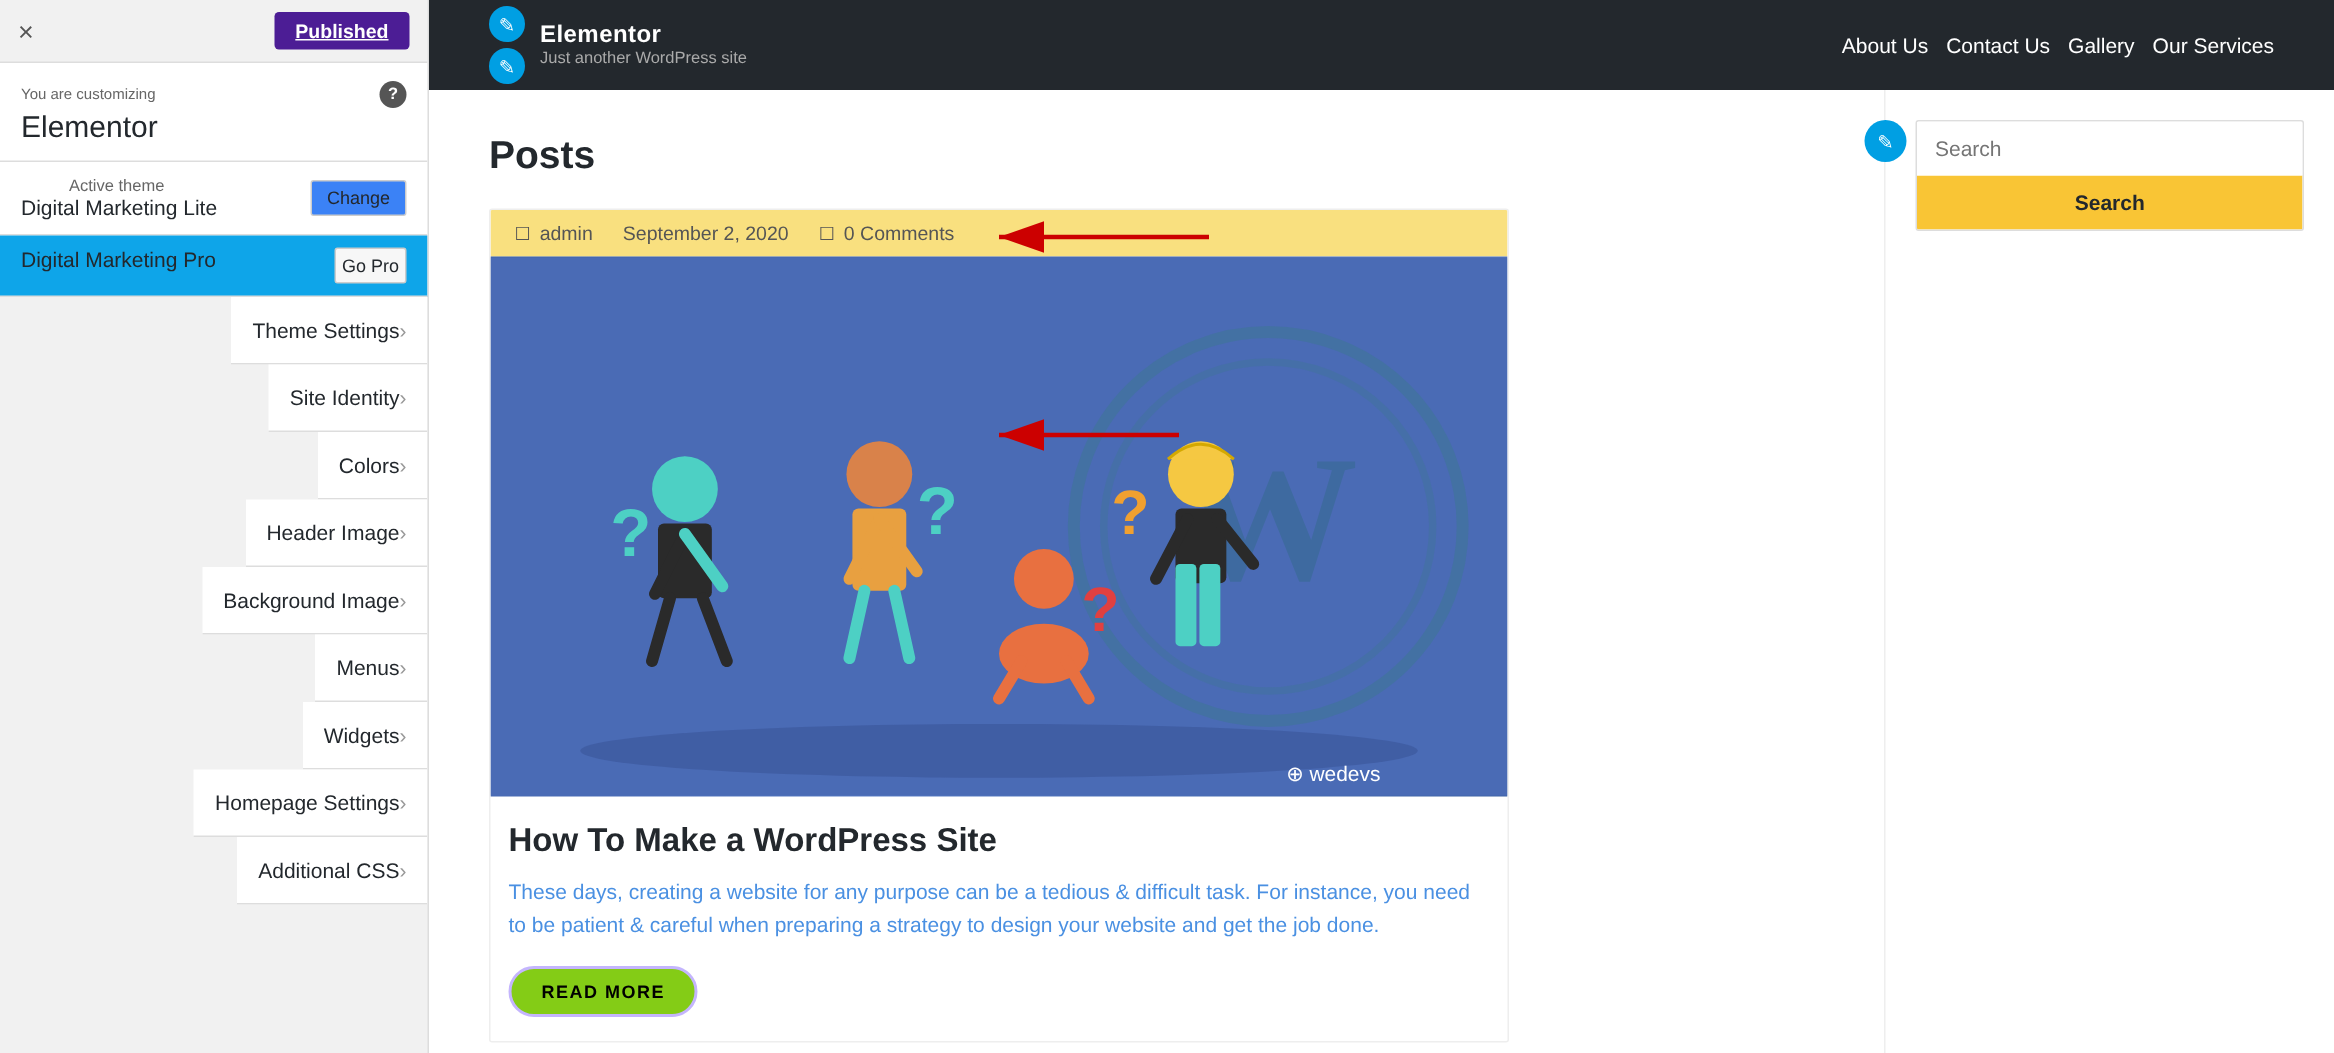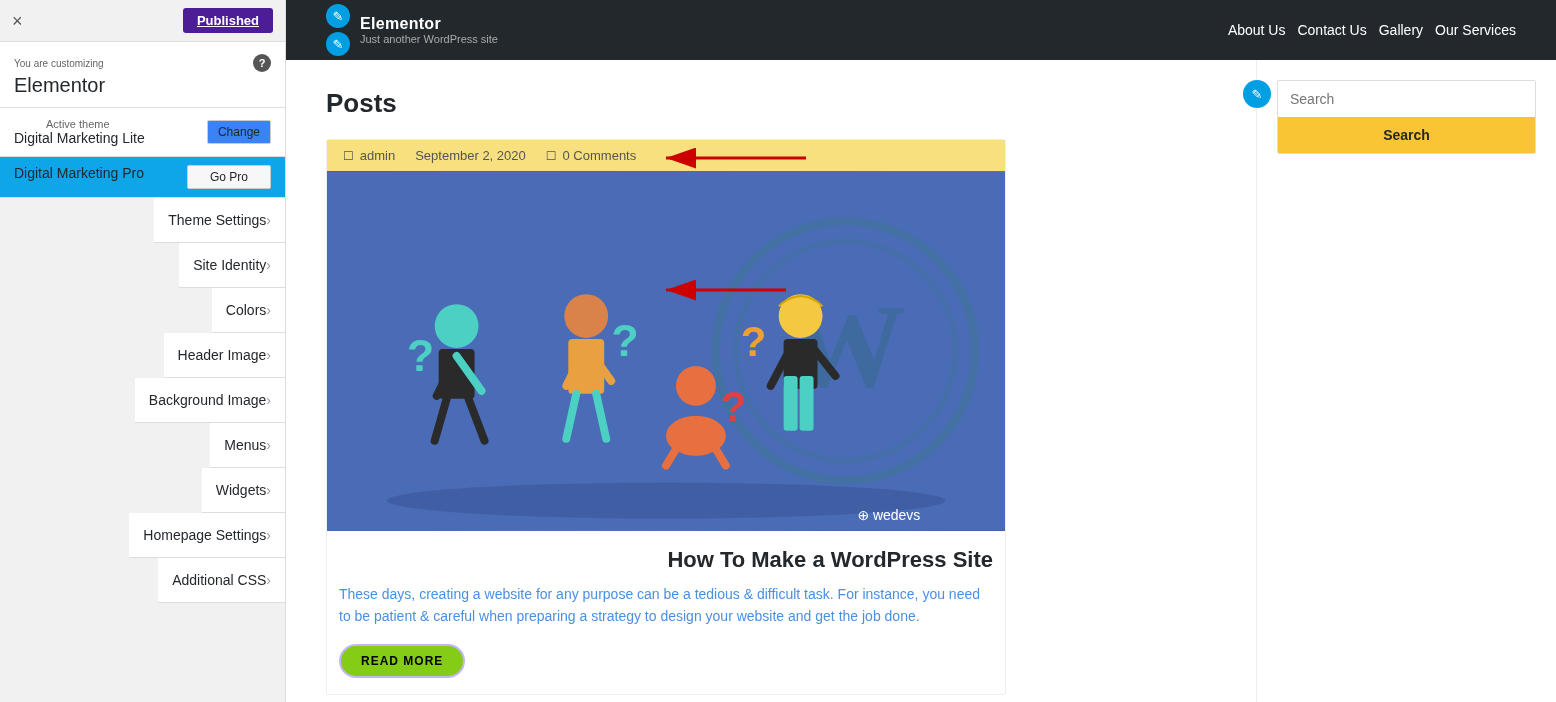--- a/index.html
+++ b/index.html
@@ -130,21 +130,21 @@
     }
 
     .pro-label {
       font-size: 14px;
       color: #23282d;
     }
 
     .go-pro-btn {
       background: #f7f7f7;
       border: 1px solid #ccc;
-      padding: 4px 22px;
+      padding: 4px 4px;
       font-size: 12px;
       cursor: pointer;
       border-radius: 2px;
       color: #23282d;
     }
 
     .menu-items {
       display: flex;
       flex-direction: column;
       flex: 1;
@@ -288,21 +288,20 @@
       justify-content: center;
       position: relative;
       overflow: hidden;
     }
 
     .post-title {
       font-size: 22px;
       font-weight: 700;
       color: #23282d;
       margin: 16px 0 10px 0;
-      text-align: right;
     }
 
     .post-excerpt {
       font-size: 14px;
       color: #4a90e2;
       line-height: 1.6;
       margin-bottom: 16px;
     }
 
     .read-more-btn {

